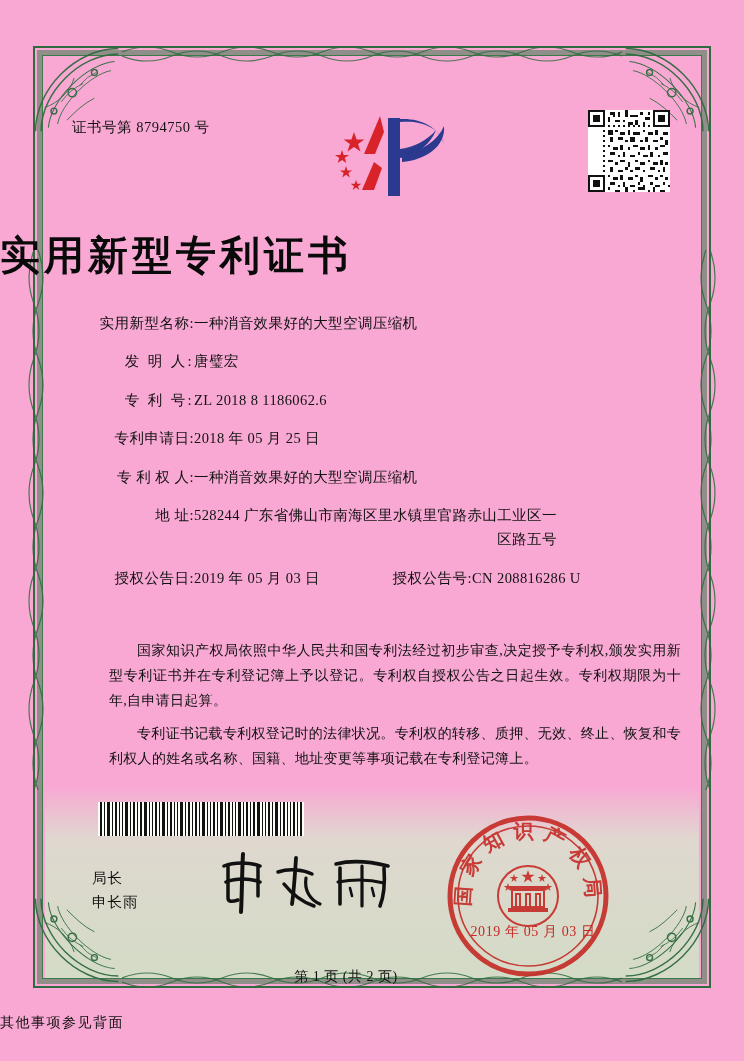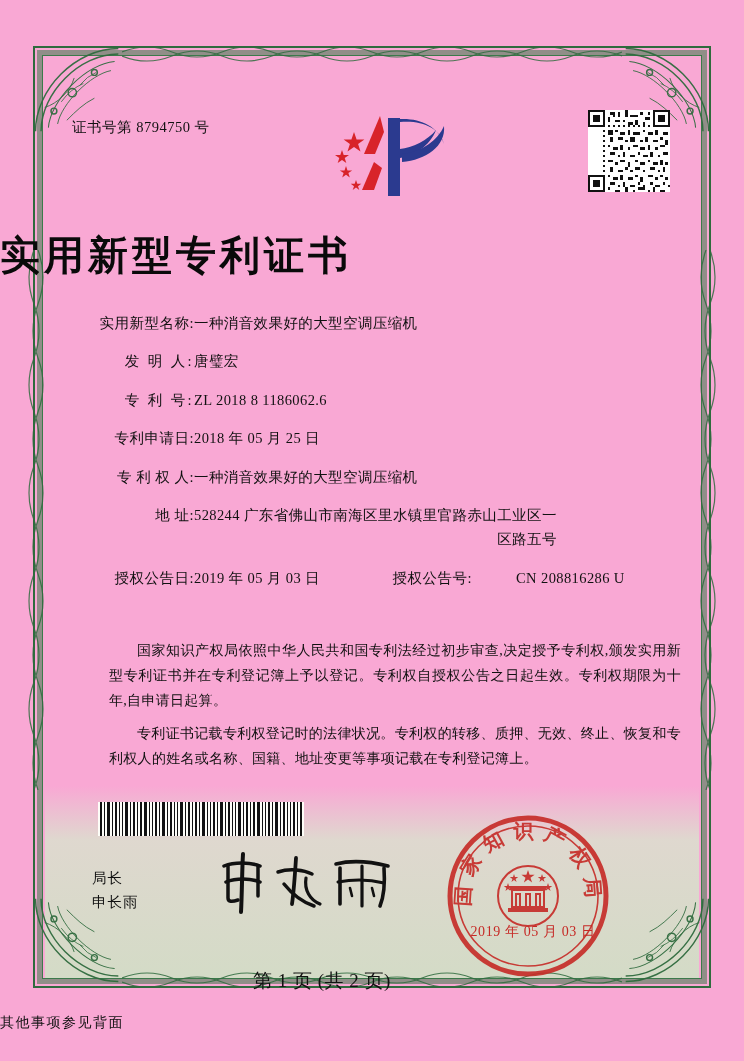--- a/index.html
+++ b/index.html
@@ -149,21 +149,20 @@
   }
   .two-col {
     display: flex;
     align-items: flex-start;
     margin-bottom: 22.5px;
     white-space: nowrap;
   }
   .two-col .col2 {
     margin-left: 48px;
     display: flex;
-    gap: 44px;
   }
   .two-col .col2 .field-label {
     width: 104px;
     flex: 0 0 104px;
   }
 
   
   .body-text {
     position: absolute;
     left: 88px; top: 638px;
@@ -219,23 +218,24 @@
     letter-spacing: 0.6px;
     font-family: "Liberation Serif", serif;
   }
 
   
   .page-num {
     position: absolute;
     left: 0; top: 968px;
     width: 644px;
     text-align: center;
-    font-size: 19px;
+    font-size: 14px;
     color: #111;
     letter-spacing: 0.5px;
+    padding-left: 24px;
   }
   .footer-note {
     position: absolute;
     left: 0; top: 1014px;
     width: 744px;
     text-align: left;
     font-size: 14px;
     color: #111;
     letter-spacing: 1.5px;
   }

